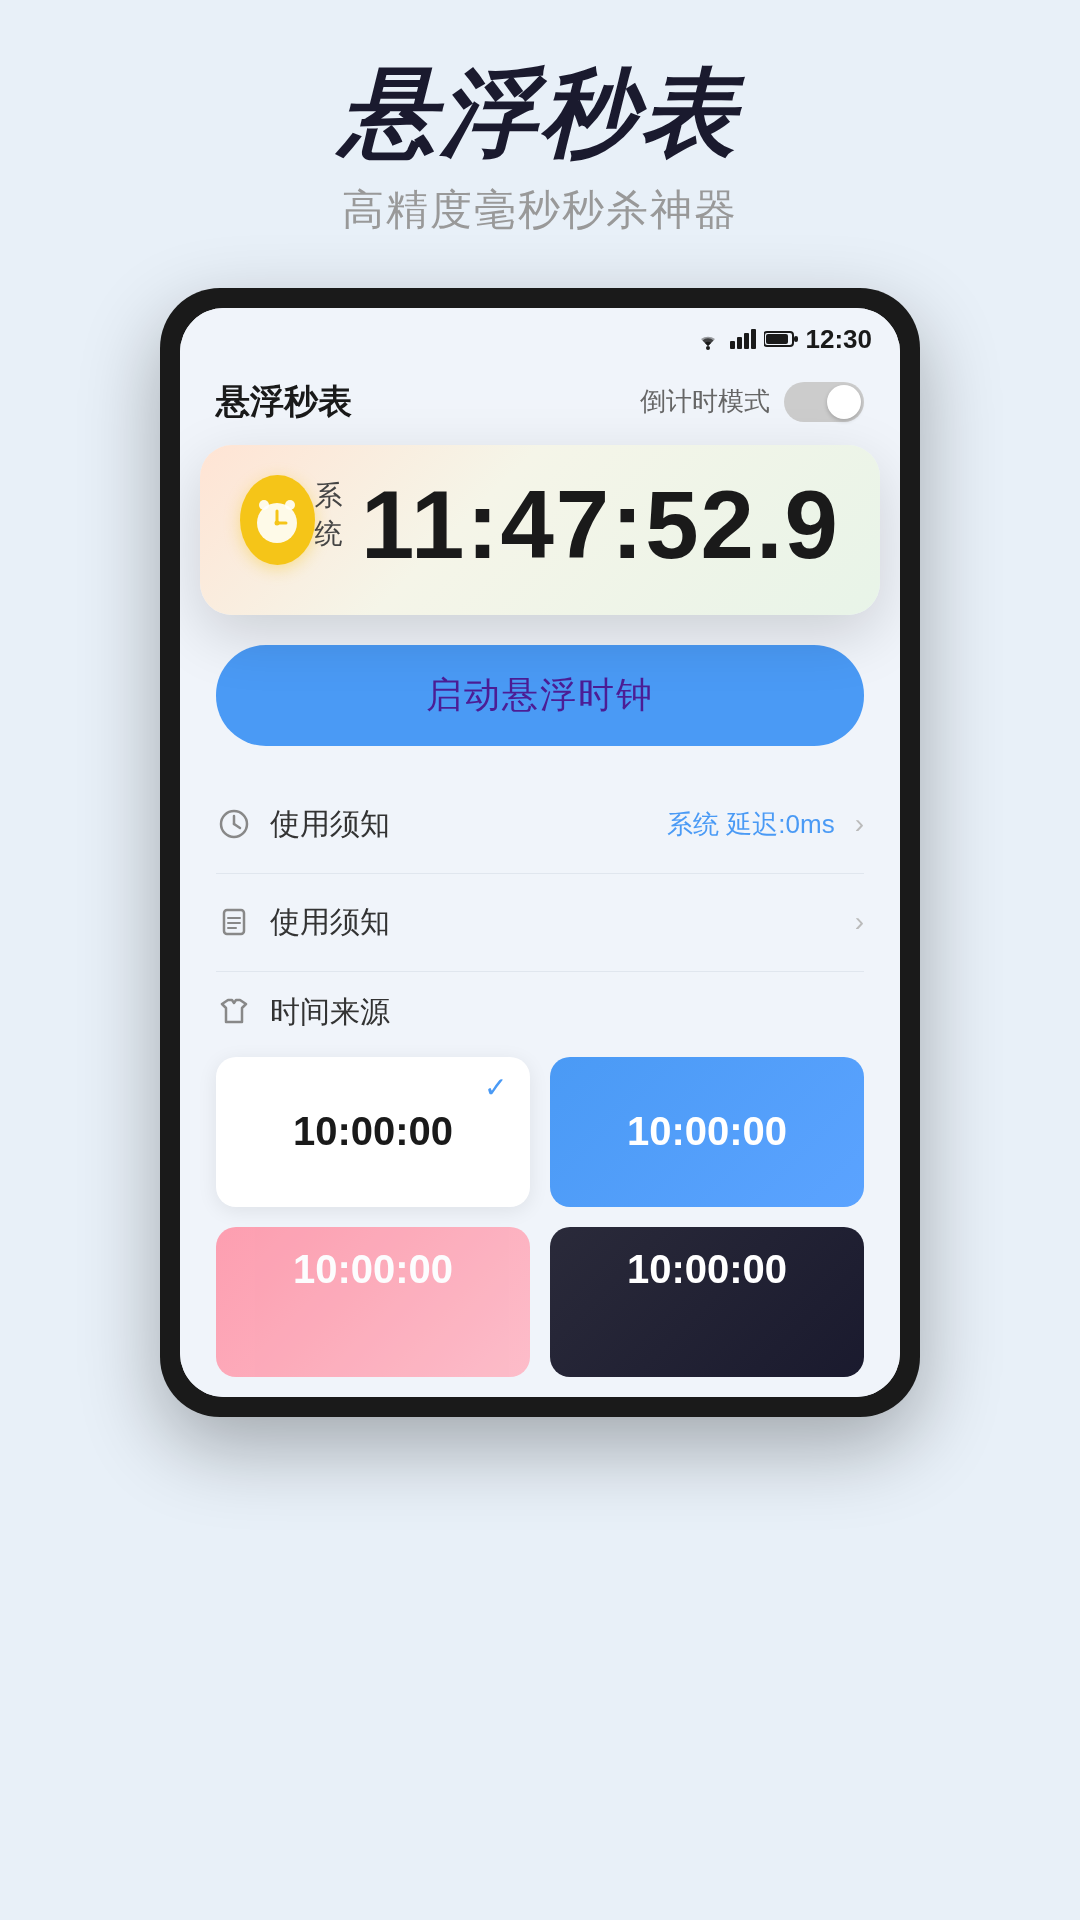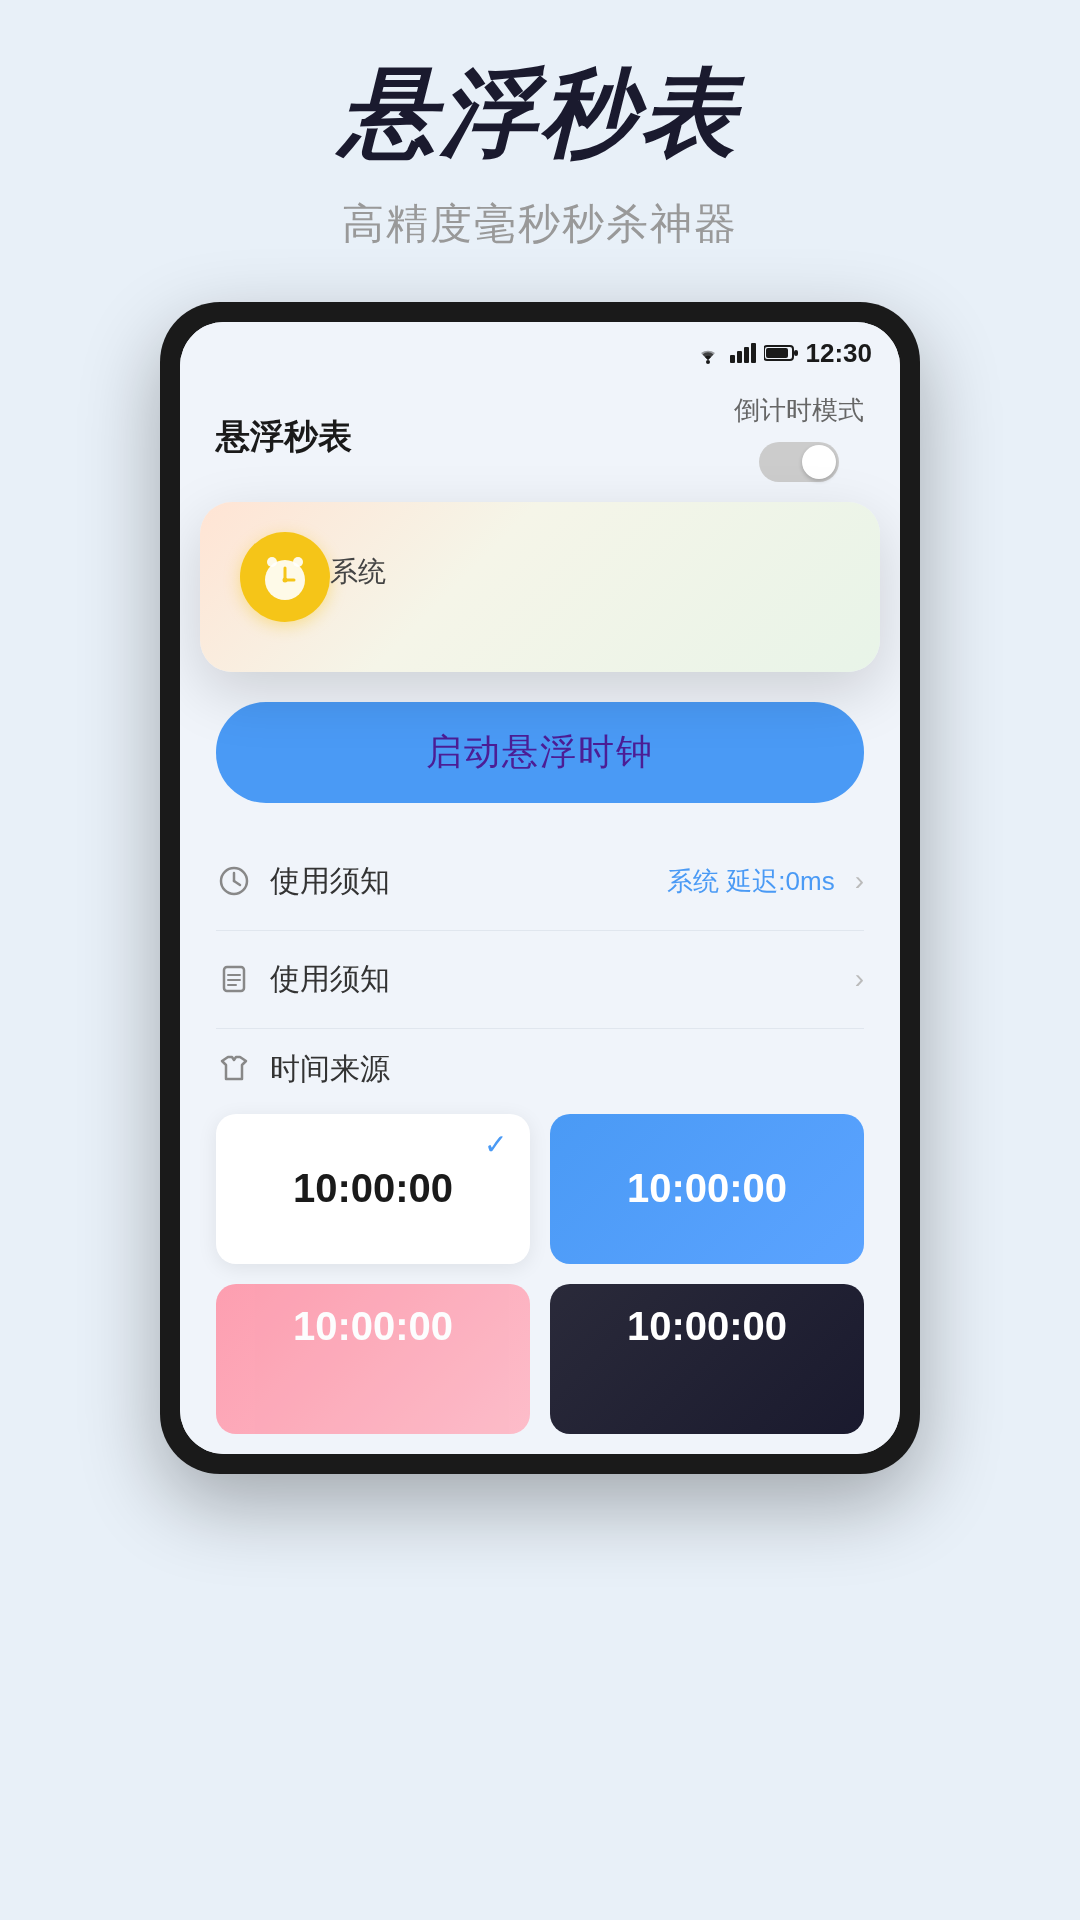--- a/index.html
+++ b/index.html
@@ -28,21 +28,21 @@
       font-weight: 900;
       color: #1a1a2e;
       font-style: italic;
       letter-spacing: 4px;
       line-height: 1.1;
     }
 
     .sub-title {
       font-size: 42px;
       color: #999;
-      margin-top: 30px;
+      margin-top: 16px;
       font-weight: 400;
       letter-spacing: 2px;
       font-family: Liberation Mono, monospace;
     }
 
     
     .phone-frame {
       width: 760px;
       margin-top: 30px;
       background: #1a1a1a;
@@ -93,21 +93,20 @@
     .app-title {
       font-size: 34px;
       font-weight: 600;
       color: #1a1a1a;
     }
 
     .countdown-mode {
       display: flex;
       align-items: center;
       gap: 14px;
-      flex-direction: column;
     }
 
     .countdown-label {
       font-size: 26px;
       color: #666;
     }
 
     .toggle-switch {
       width: 80px;
       height: 40px;
@@ -370,20 +369,21 @@
           <line x1="27" y1="30" x2="27" y2="18" stroke="#f5c518" stroke-width="3" stroke-linecap="round"></line>
           <line x1="27" y1="30" x2="36" y2="30" stroke="#f5c518" stroke-width="3" stroke-linecap="round"></line>
 
           <circle cx="14" cy="12" r="5" fill="white" opacity="0.9"></circle>
           <circle cx="40" cy="12" r="5" fill="white" opacity="0.9"></circle>
 
           <circle cx="27" cy="30" r="2.5" fill="#f5c518"></circle>
         </svg>
       </div>
       <span class="system-label">系统</span>
+      <span class="time-display">11:47:52.9</span>
     </div>
 
     <div class="screen-content">
 
       
       <button class="start-btn">启动悬浮时钟</button>
 
       
       <div class="menu-section">
 

